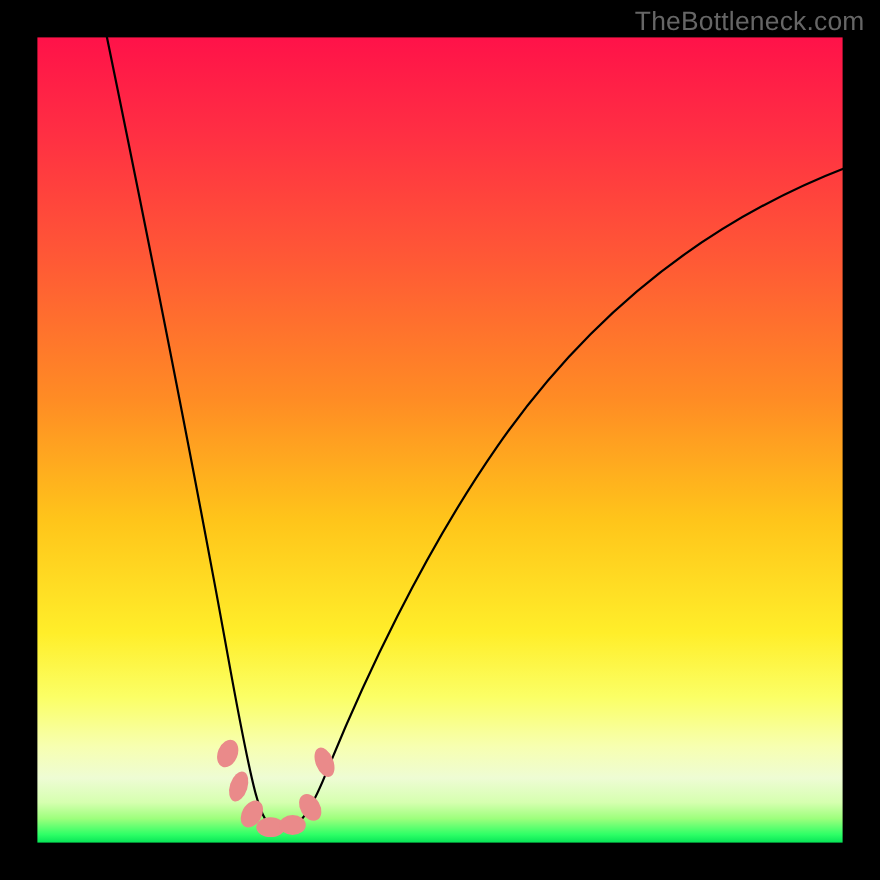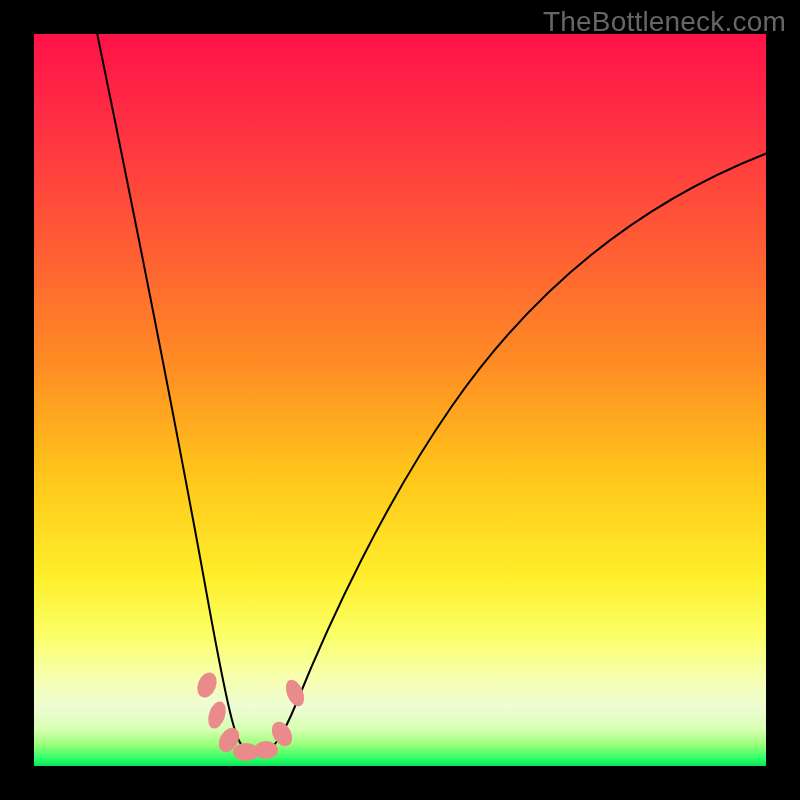--- a/index.html
+++ b/index.html
@@ -9,21 +9,21 @@
     height: 800px;
     background: #000;
     overflow: hidden;
     font-family: Arial, Helvetica, sans-serif;
   }
   .watermark {
     position: absolute;
     top: 6px;
     right: 14px;
     color: #666666;
-    font-size: 28px;
+    font-size: 24px;
     font-weight: 400;
     z-index: 20;
     letter-spacing: 0.2px;
   }
   .frame {
     position: absolute;
     left: 34px;
     top: 34px;
     width: 732px;
     height: 732px;

